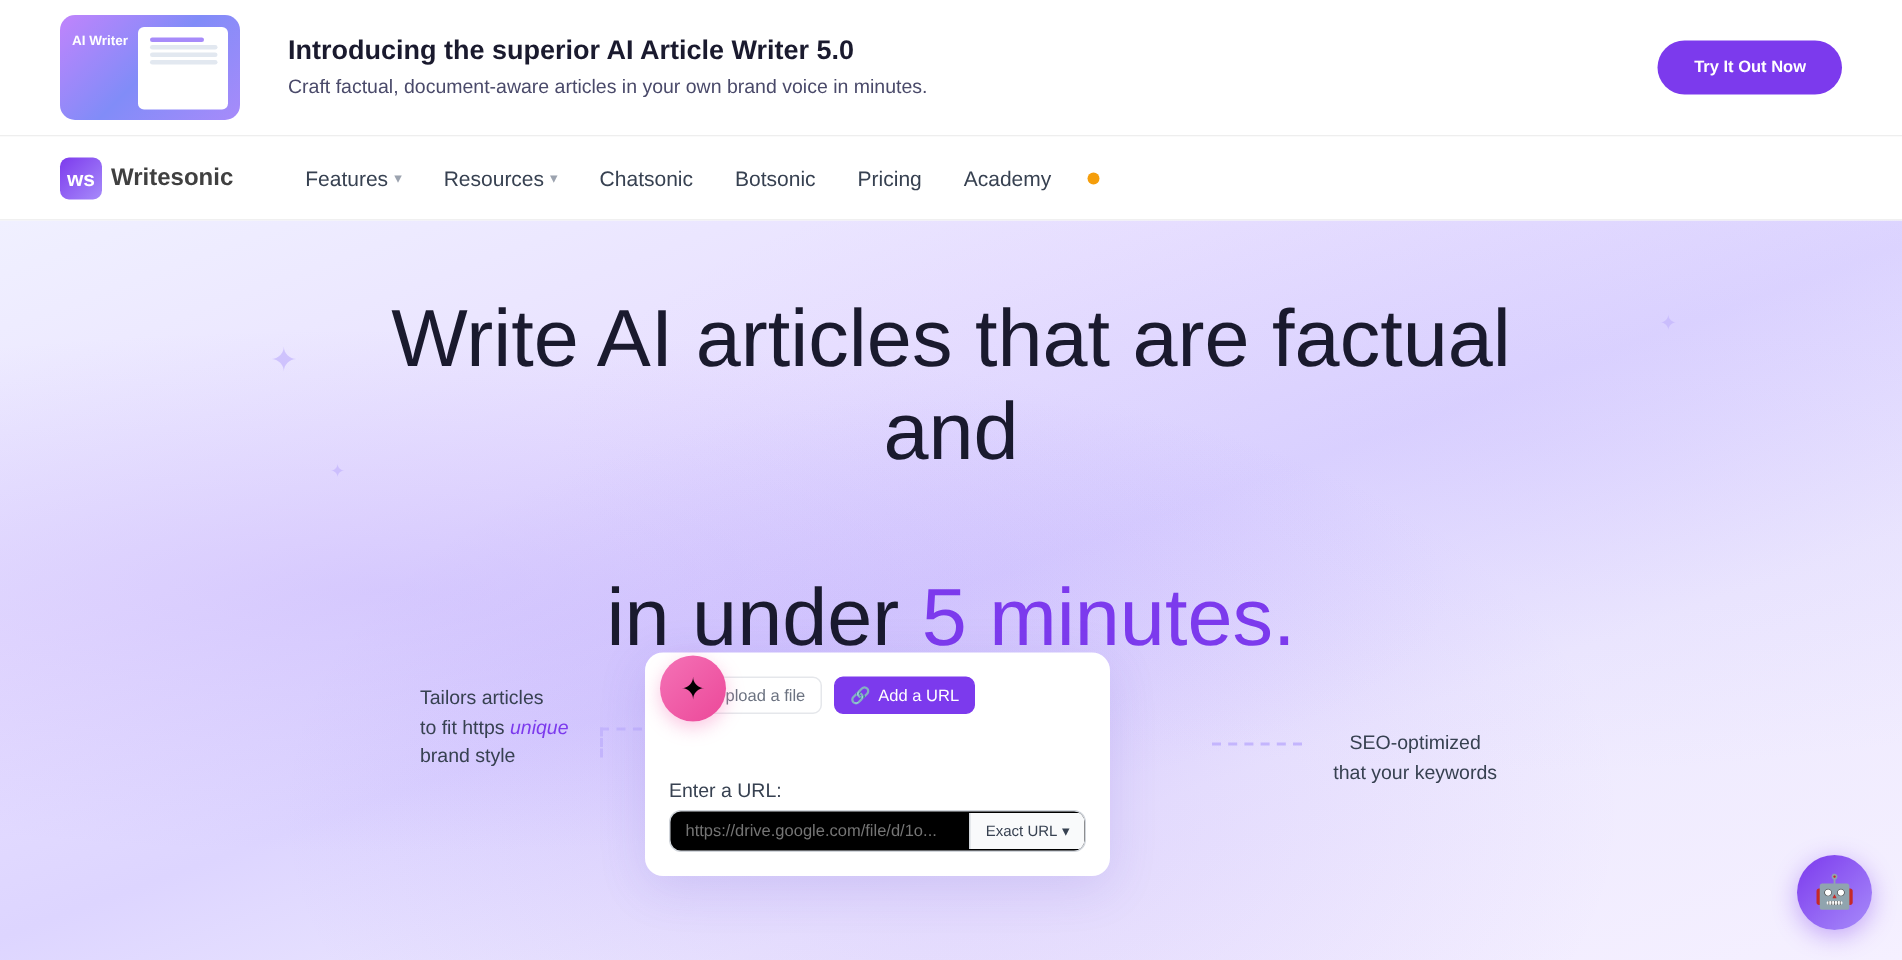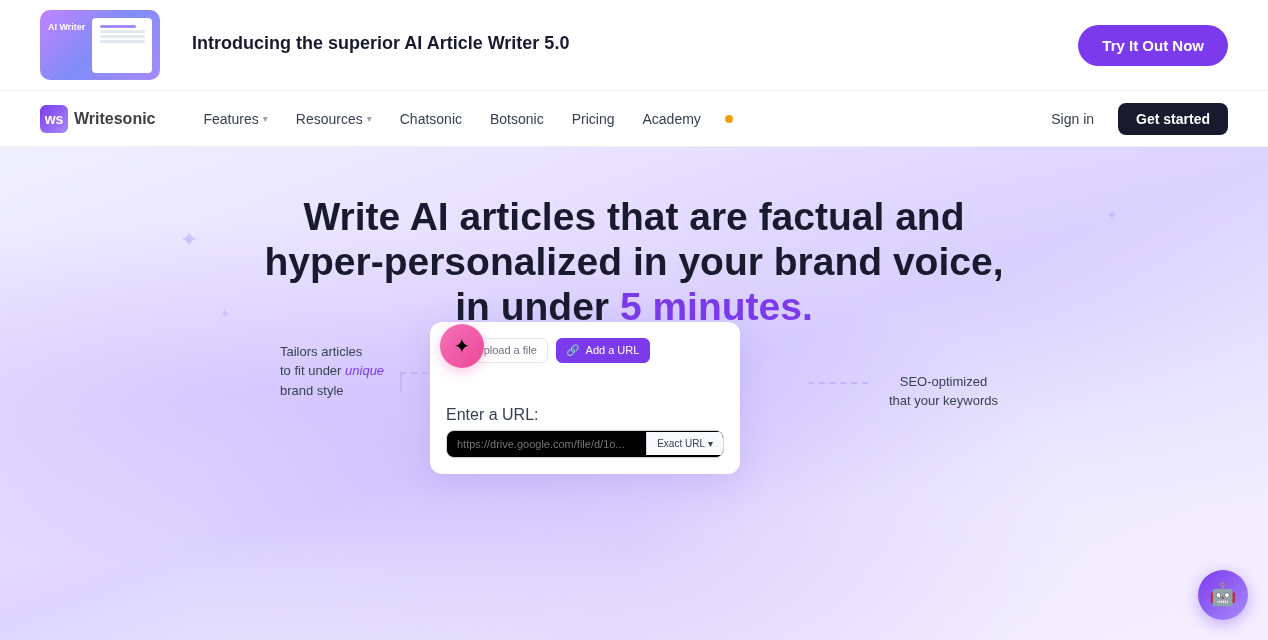--- a/index.html
+++ b/index.html
@@ -64,21 +64,21 @@
     }
     .banner-text { flex: 1; }
     .banner-title { font-size: 18px; font-weight: 700; color: #1a1a2e; margin-bottom: 4px; }
     .banner-subtitle { font-size: 13px; color: #4a4a6a; line-height: 1.5; }
     .banner-btn {
       background: #7c3aed;
       color: white;
       border: none;
       border-radius: 25px;
       padding: 12px 24px;
-      font-size: 15px;
+      font-size: 11px;
       font-weight: 600;
       cursor: pointer;
       white-space: nowrap;
     }
 
     
     nav {
       display: flex;
       align-items: center;
       padding: 0 40px;
@@ -159,22 +159,22 @@
                   radial-gradient(ellipse at 50% 80%, rgba(139,92,246,0.15) 0%, transparent 50%);
       pointer-events: none;
     }
     .hero-title {
       text-align: center;
       padding: 48px 40px 12px;
       position: relative;
       z-index: 2;
     }
     .hero-title h1 {
-      font-size: 39px;
-      font-weight: 700;
+      font-size: 54px;
+      font-weight: 400;
       line-height: 1.15;
       color: #1a1a2e;
       max-width: 800px;
     }
     .hero-title h1 .highlight {
       color: #7c3aed;
       text-align: right;
     }
 
     
@@ -259,21 +259,21 @@
       cursor: pointer;
       color: #6b7280;
       border: 1px solid #e5e7eb;
     }
     .ui-tab.active {
       background: #7c3aed;
       color: white;
       border-color: #7c3aed;
     }
     .url-input-section {}
-    .url-label { font-size: 16px; color: #374151; font-weight: 500; margin-bottom: 6px; margin-top: 43px; }
+    .url-label { font-size: 13px; color: #374151; font-weight: 500; margin-bottom: 6px; margin-top: 43px; }
     .url-input-row {
       display: flex;
       align-items: center;
       border: 1px solid #d1d5db;
       border-radius: 8px;
       overflow: hidden;
       background: #000000;
     }
     .url-input {
       flex: 1;
@@ -331,20 +331,22 @@
     <div class="banner-image-text">AI Writer</div>
     <div class="banner-image-inner">
       <div class="line"></div>
       <div class="line"></div>
       <div class="line"></div>
       <div class="line"></div>
     </div>
   </div>
   <div class="banner-text">
     <div class="banner-title">Introducing the superior AI Article Writer 5.0</div>
+    <div class="banner-subtitle">Craft factual, document-aware articles in your own brand voice
+in minutes.</div>
   </div>
   <button class="banner-btn">Try It Out Now</button>
 </div>
 
 <nav>
   <div class="logo">
     <div class="logo-icon">ws</div>
     <span class="logo-text">Writesonic</span>
   </div>
   <div class="nav-links">
@@ -363,46 +365,42 @@
       <span>Botsonic</span>
     </a>
     <a class="nav-link">
       <span>Pricing</span>
     </a>
     <a class="nav-link">
       <span>Academy</span>
     </a>
     <div class="nav-dot"></div>
   </div>
-  <div class="nav-right">
-    <button class="sign-in-btn">Sign in</button>
-    <button class="get-started-btn">Get started</button>
-  </div>
 </nav>
 
 <div class="hero">
   <div class="hero-bg-glow"></div>
 
   <div class="star-deco" style="left:180px;top:80px;font-size:22px;">✦</div>
   <div class="star-deco" style="right:150px;top:60px;font-size:14px;">✦</div>
   <div class="star-deco" style="left:220px;top:160px;font-size:12px;">✦</div>
 
   <div class="hero-title">
     <h1>
       <span>Write AI articles that are factual and</span><br>
-      <span>hyper-personalized in your brand voice,</span><br>
+      <br>
       <span>in under </span><span class="highlight">5 minutes.</span>
     </h1>
   </div>
 
   <div class="hero-content">
 
     <div class="feature-card-left-top">
       <span>Tailors articles</span><br>
-      <span>to fit under </span><span class="unique">unique</span><br>
+      <span>to fit https </span><span class="unique">unique</span><br>
       <span>brand style</span>
     </div>
 
     <div class="dashed-line-h" style="left:400px;top:30px;width:50px;"></div>
     <div class="dashed-line-v" style="left:400px;top:30px;height:20px;"></div>
 
     <div class="feature-card-right-top">
       <span>SEO-optimized</span><br>
       <span>that your keywords</span>
     </div>

